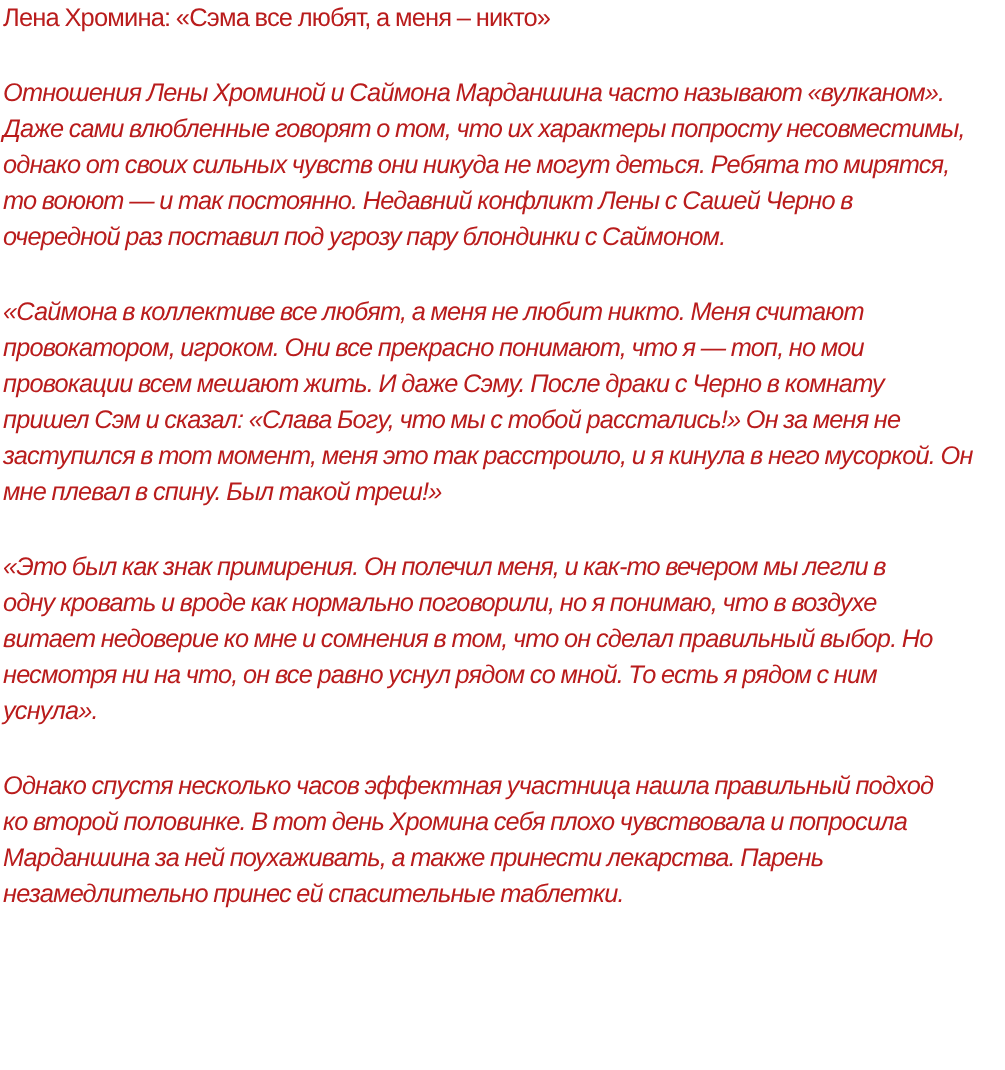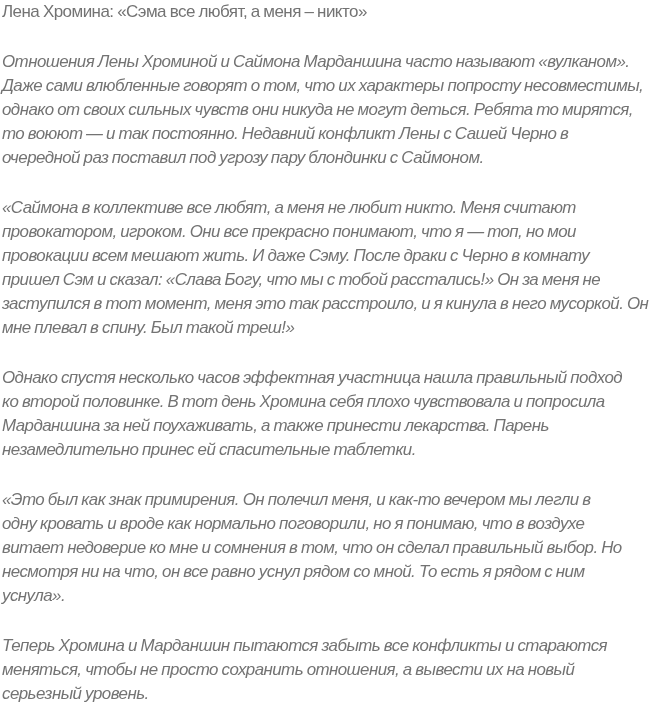--- a/index.html
+++ b/index.html
@@ -14,21 +14,21 @@
       position: relative;
     }
     .article {
       position: absolute;
       left: 2px;
       top: 0;
       width: 668px;
       font-family: "Liberation Sans", sans-serif;
       font-size: 17px;
       line-height: 24px;
-      color: #737373;
+      color: #b91c1c;
       letter-spacing: -0.55px;
       word-spacing: -0.5px;
     }
     .title {
       margin: 0;
       font-weight: normal;
       font-size: 17px;
       line-height: 24px;
       height: 24px;
     }
@@ -59,32 +59,27 @@
   <p class="para">
     <span class="line" style="transform: scaleX(0.994012);">«Саймона в коллективе все любят, а меня не любит никто. Меня считают</span>
     <span class="line" style="transform: scaleX(0.994012);">провокатором, игроком. Они все прекрасно понимают, что я — топ, но мои</span>
     <span class="line" style="transform: scaleX(0.994012);">провокации всем мешают жить. И даже Сэму. После драки с Черно в комнату</span>
     <span class="line" style="transform: scaleX(0.994012);">пришел Сэм и сказал: «Слава Богу, что мы с тобой расстались!» Он за меня не</span>
     <span class="line" style="transform: scaleX(0.994012);">заступился в тот момент, меня это так расстроило, и я кинула в него мусоркой. Он</span>
     <span class="line" style="transform: scaleX(0.994012);">мне плевал в спину. Был такой треш!»</span>
   </p>
 
   <p class="para">
-    <span class="line" style="transform: scaleX(0.994012);">Однако спустя несколько часов эффектная участница нашла правильный подход</span>
-    <span class="line" style="transform: scaleX(0.994012);">ко второй половинке. В тот день Хромина себя плохо чувствовала и попросила</span>
-    <span class="line" style="transform: scaleX(0.994012);">Марданшина за ней поухаживать, а также принести лекарства. Парень</span>
-    <span class="line" style="transform: scaleX(0.994012);">незамедлительно принес ей спасительные таблетки.</span>
-  </p>
-
-  <p class="para">
     <span class="line" style="transform: scaleX(0.994012);">«Это был как знак примирения. Он полечил меня, и как-то вечером мы легли в</span>
     <span class="line" style="transform: scaleX(0.994012);">одну кровать и вроде как нормально поговорили, но я понимаю, что в воздухе</span>
     <span class="line" style="transform: scaleX(0.994012);">витает недоверие ко мне и сомнения в том, что он сделал правильный выбор. Но</span>
     <span class="line" style="transform: scaleX(0.994012);">несмотря ни на что, он все равно уснул рядом со мной. То есть я рядом с ним</span>
     <span class="line" style="transform: scaleX(0.994012);">уснула».</span>
   </p>
 
   <p class="para">
-    <span class="line" style="transform: scaleX(0.994012);">Теперь Хромина и Марданшин пытаются забыть все конфликты и стараются</span>
-    <span class="line" style="transform: scaleX(0.994012);">меняться, чтобы не просто сохранить отношения, а вывести их на новый</span>
-    <span class="line" style="transform: scaleX(0.994012);">серьезный уровень.</span>
+    <span class="line" style="transform: scaleX(0.994012);">Однако спустя несколько часов эффектная участница нашла правильный подход</span>
+    <span class="line" style="transform: scaleX(0.994012);">ко второй половинке. В тот день Хромина себя плохо чувствовала и попросила</span>
+    <span class="line" style="transform: scaleX(0.994012);">Марданшина за ней поухаживать, а также принести лекарства. Парень</span>
+    <span class="line" style="transform: scaleX(0.994012);">незамедлительно принес ей спасительные таблетки.</span>
   </p>
+
 </div>
 
 </body></html>

